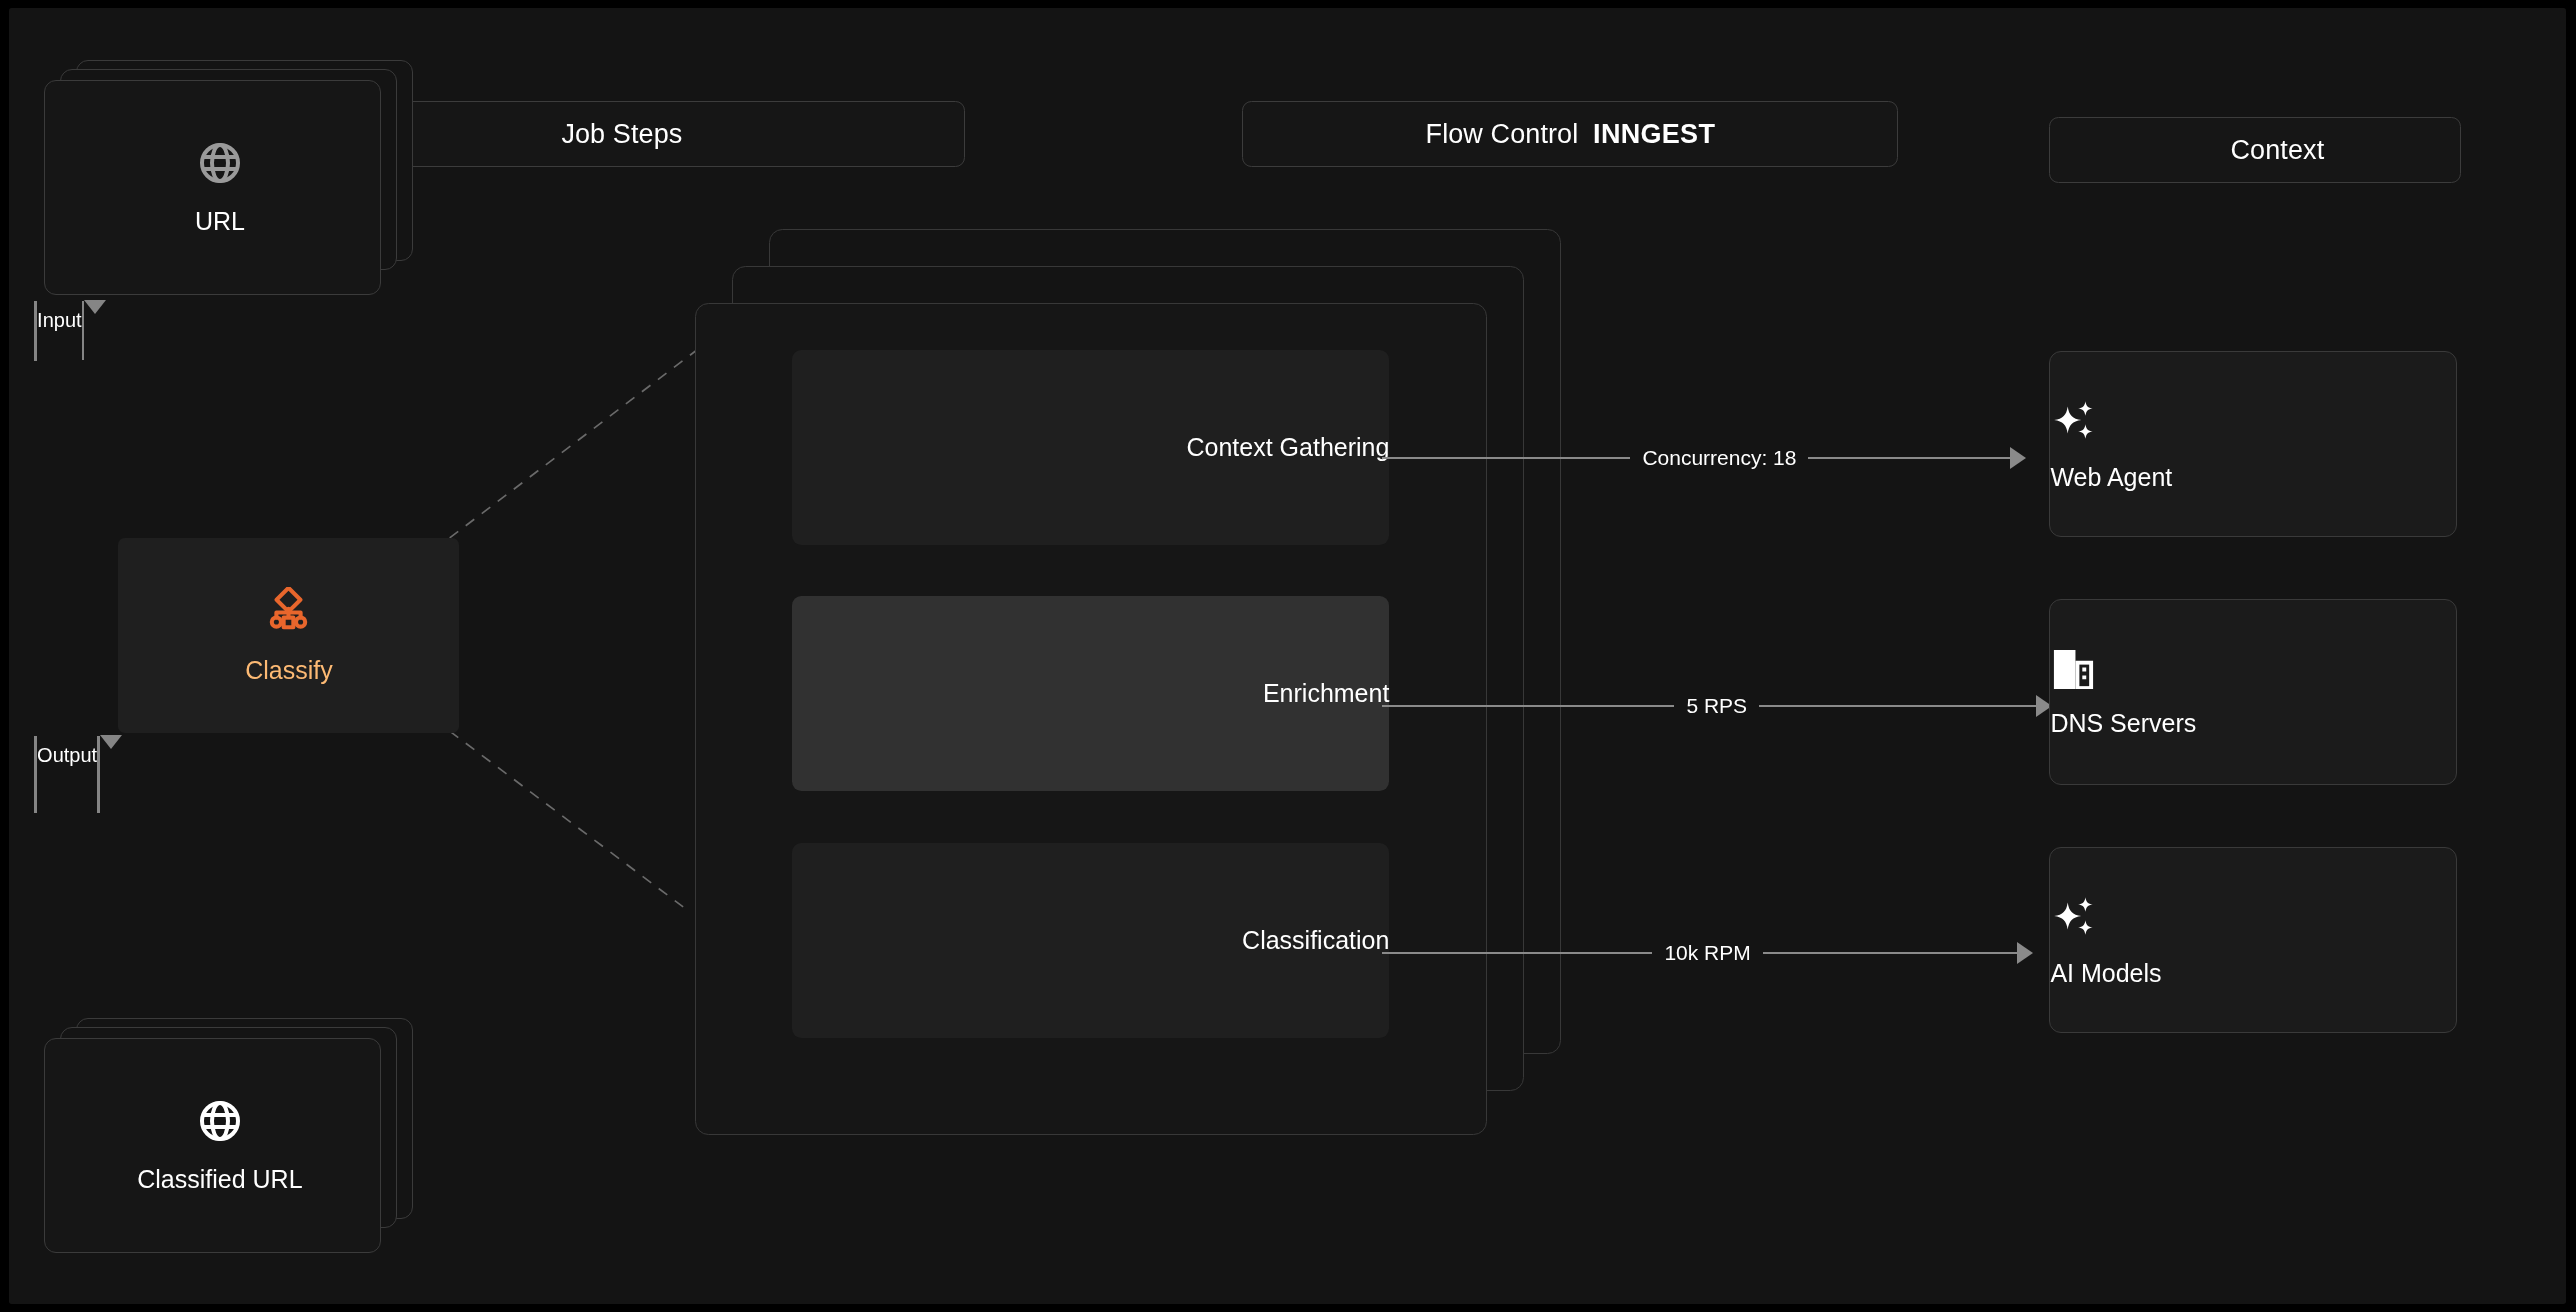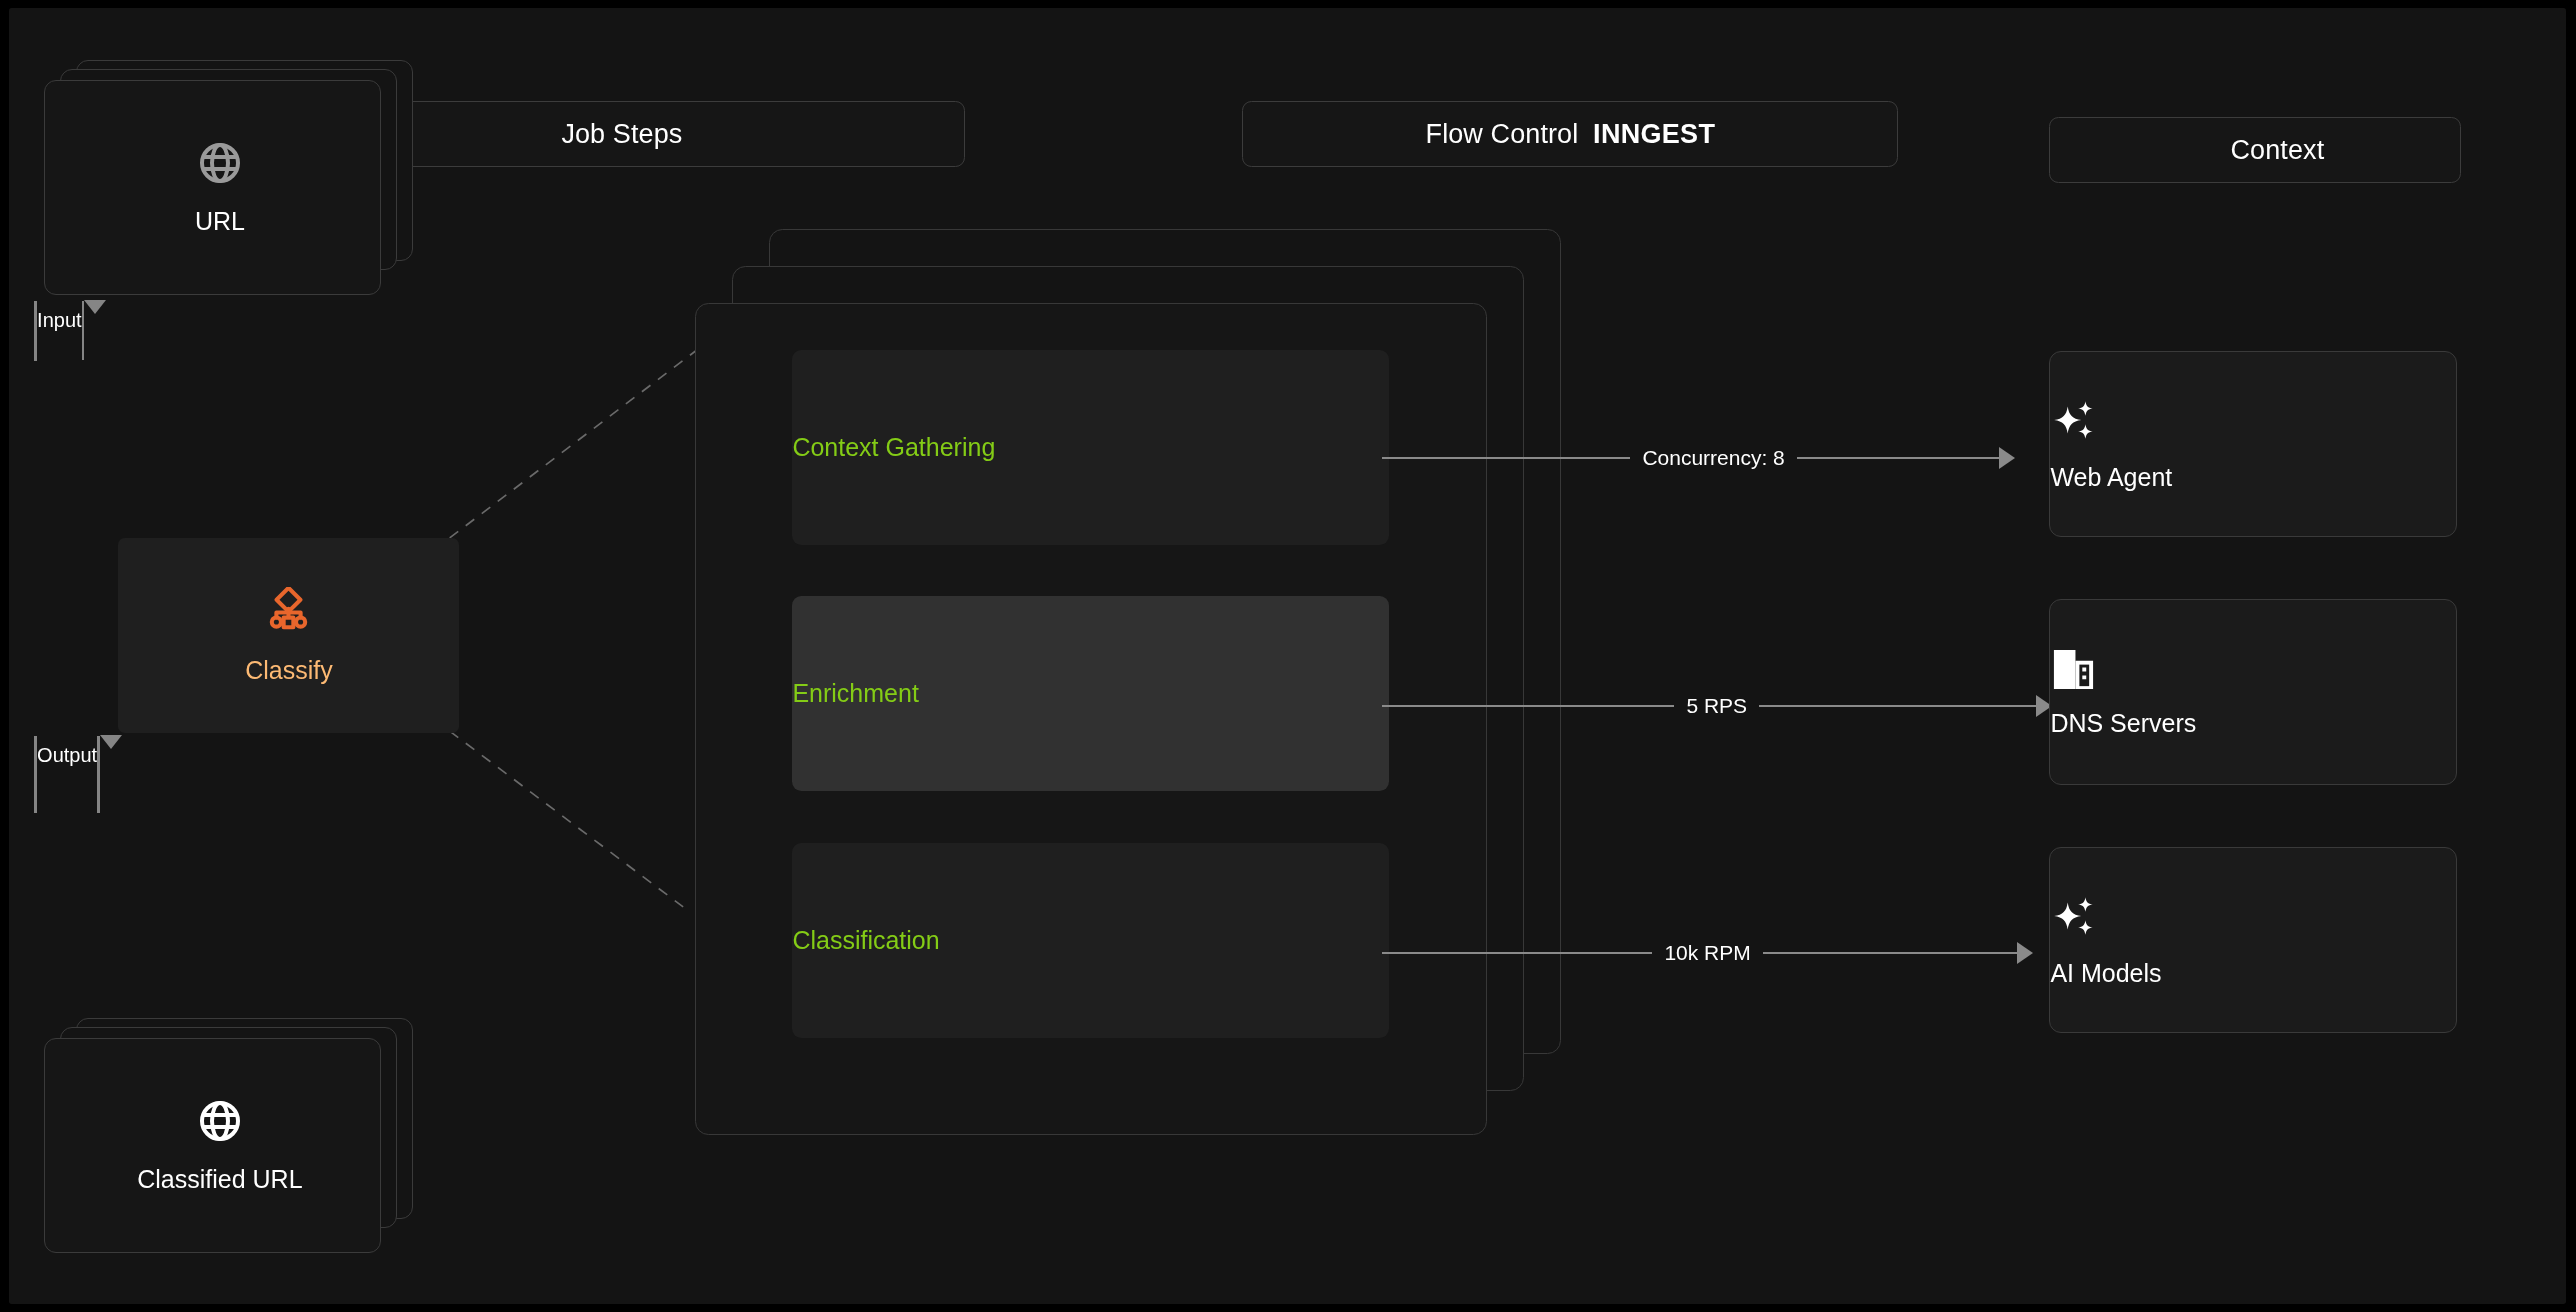--- a/index.html
+++ b/index.html
@@ -134,22 +134,22 @@
   #steps-stack .p2 { left: 37px;  top: 37px; width: 792px; height: 825px; }
   #steps-stack .p1 { left: 0;     top: 74px; width: 792px; height: 832px; background:#161616; }
 
   .step-card {
     position: absolute;
     width: 597px;
     height: 195px;
     border-radius: 9.4px;
     display: flex;
     align-items: center;
-    justify-content: flex-start;
-    color: #84cc16;
+    justify-content: flex-end;
+    color: #ffffff;
     font-size: 25px;
     background: #1f1f1f;
   }
   .step-card.highlight { background: #313131; }
 
   
   .ctx-card {
     position: absolute;
     width: 408px;
     height: 186px;
@@ -292,21 +292,21 @@
       <span>Enrichment</span>
     </div>
 
     <div class="step-card" style="left:97px; top:614px;">
       <span>Classification</span>
     </div>
   </div>
 
   <div class="hconn" style="left:1373px; top:430px;">
     <div class="line" style="width:248px;"></div>
-    <div class="cap">Concurrency: 8</div>
+    <div class="cap">Concurrency: 18</div>
     <div class="line" style="width:203px;"></div>
     <div class="arrow"></div>
   </div>
 
   <div class="hconn" style="left:1373px; top:678px;">
     <div class="line" style="width:292px;"></div>
     <div class="cap">5 RPS</div>
     <div class="line" style="width:278px;"></div>
     <div class="arrow"></div>
   </div>

